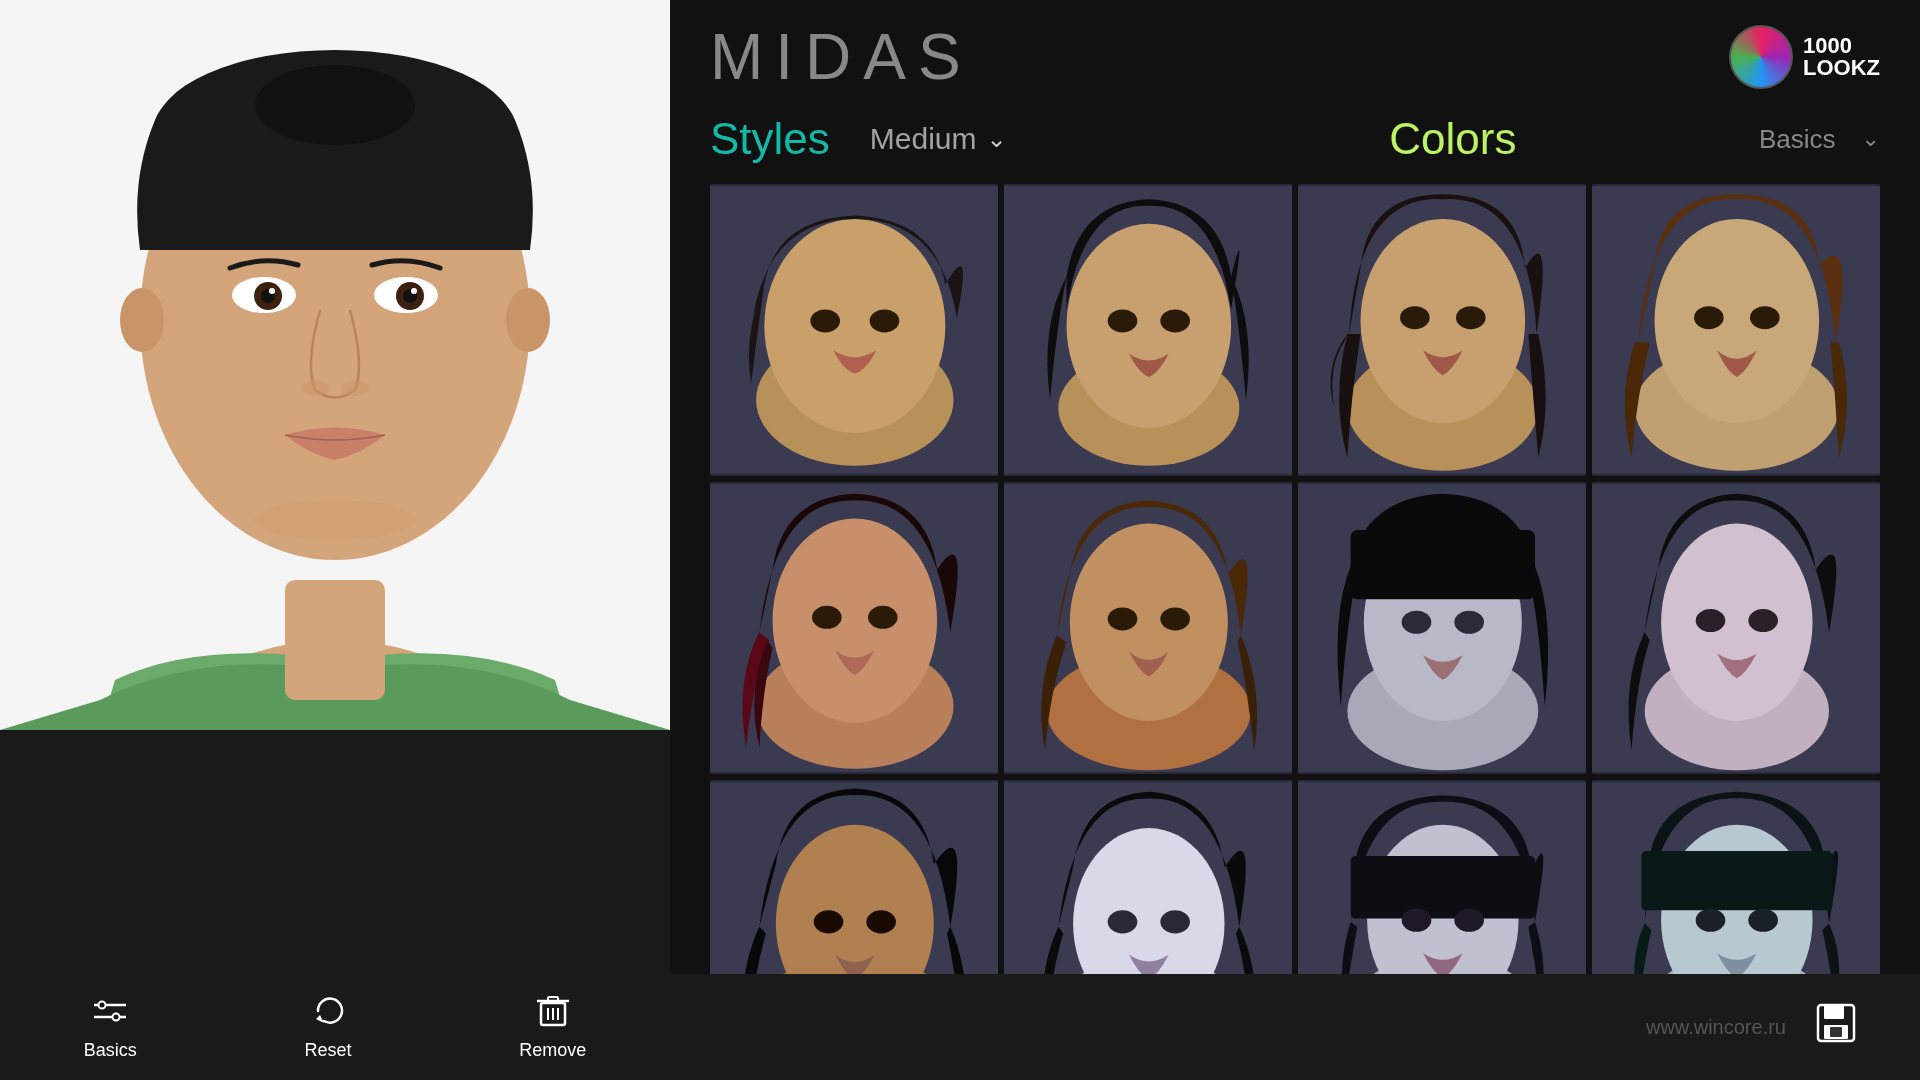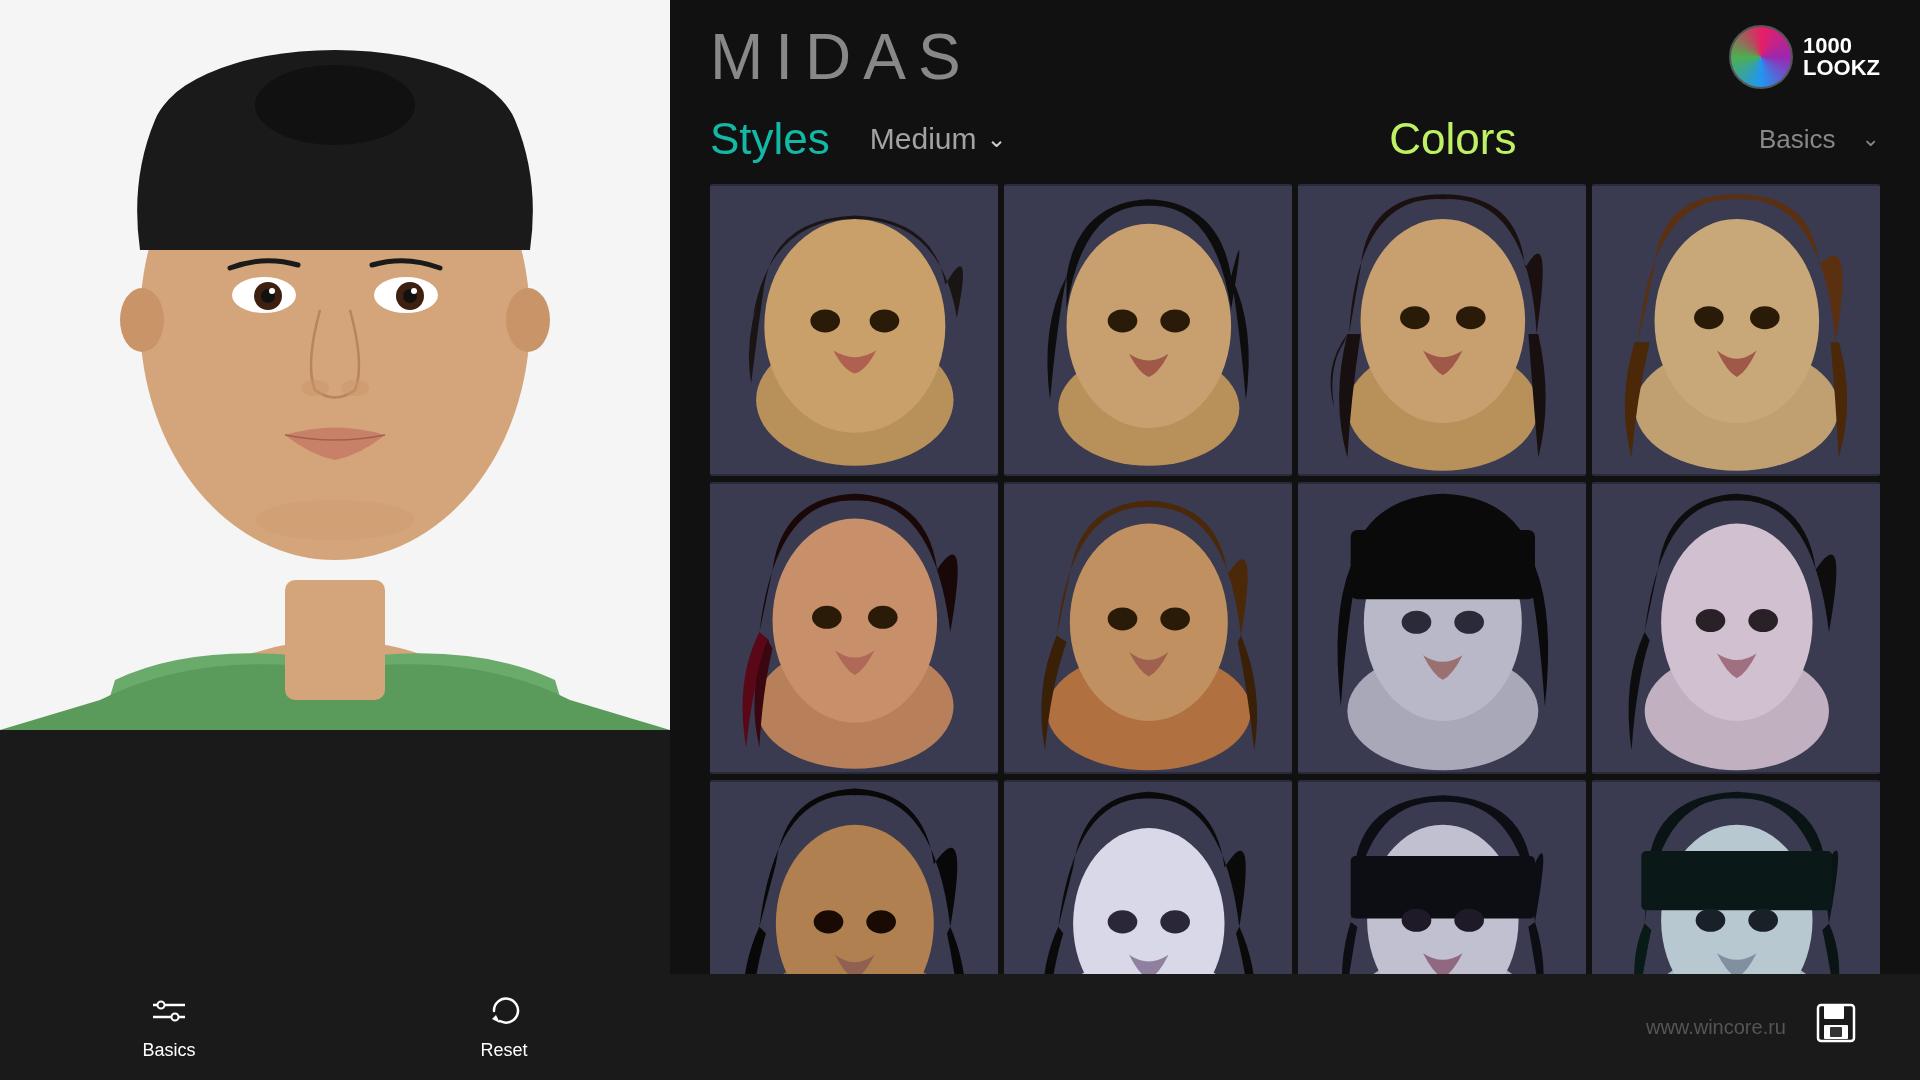--- a/index.html
+++ b/index.html
@@ -532,20 +532,33 @@
     <button class="toolbar-btn">
       <span class="toolbar-icon">
         <svg width="36" height="36" viewBox="0 0 36 36" xmlns="http://www.w3.org/2000/svg">
           <path d="M8 18 A12 12 0 1 1 14 28" stroke="white" stroke-width="2.5" fill="none" stroke-linecap="round"></path>
           <polygon points="6,26 14,30 10,22" fill="white"></polygon>
         </svg>
       </span>
       <span class="toolbar-label">Reset</span>
     </button>
 
+    <button class="toolbar-btn">
+      <span class="toolbar-icon">
+        <svg width="36" height="36" viewBox="0 0 36 36" xmlns="http://www.w3.org/2000/svg">
+          <rect x="6" y="10" width="24" height="22" rx="2" stroke="white" stroke-width="2.5" fill="none"></rect>
+          <line x1="2" y1="8" x2="34" y2="8" stroke="white" stroke-width="2.5"></line>
+          <rect x="13" y="4" width="10" height="4" rx="1" stroke="white" stroke-width="2" fill="none"></rect>
+          <line x1="13" y1="15" x2="13" y2="27" stroke="white" stroke-width="2"></line>
+          <line x1="18" y1="15" x2="18" y2="27" stroke="white" stroke-width="2"></line>
+          <line x1="23" y1="15" x2="23" y2="27" stroke="white" stroke-width="2"></line>
+        </svg>
+      </span>
+      <span class="toolbar-label">Remove</span>
+    </button>
 
 
   </div>
 
   <div id="right-toolbar">
     <span id="wincore-label">www.wincore.ru</span>
     <span id="save-icon-btn">
       <svg width="40" height="40" viewBox="0 0 40 40" xmlns="http://www.w3.org/2000/svg">
         <rect x="2" y="2" width="36" height="36" rx="3" stroke="white" stroke-width="2.5" fill="none"></rect>
         <rect x="8" y="2" width="20" height="14" rx="1" fill="white"></rect>

